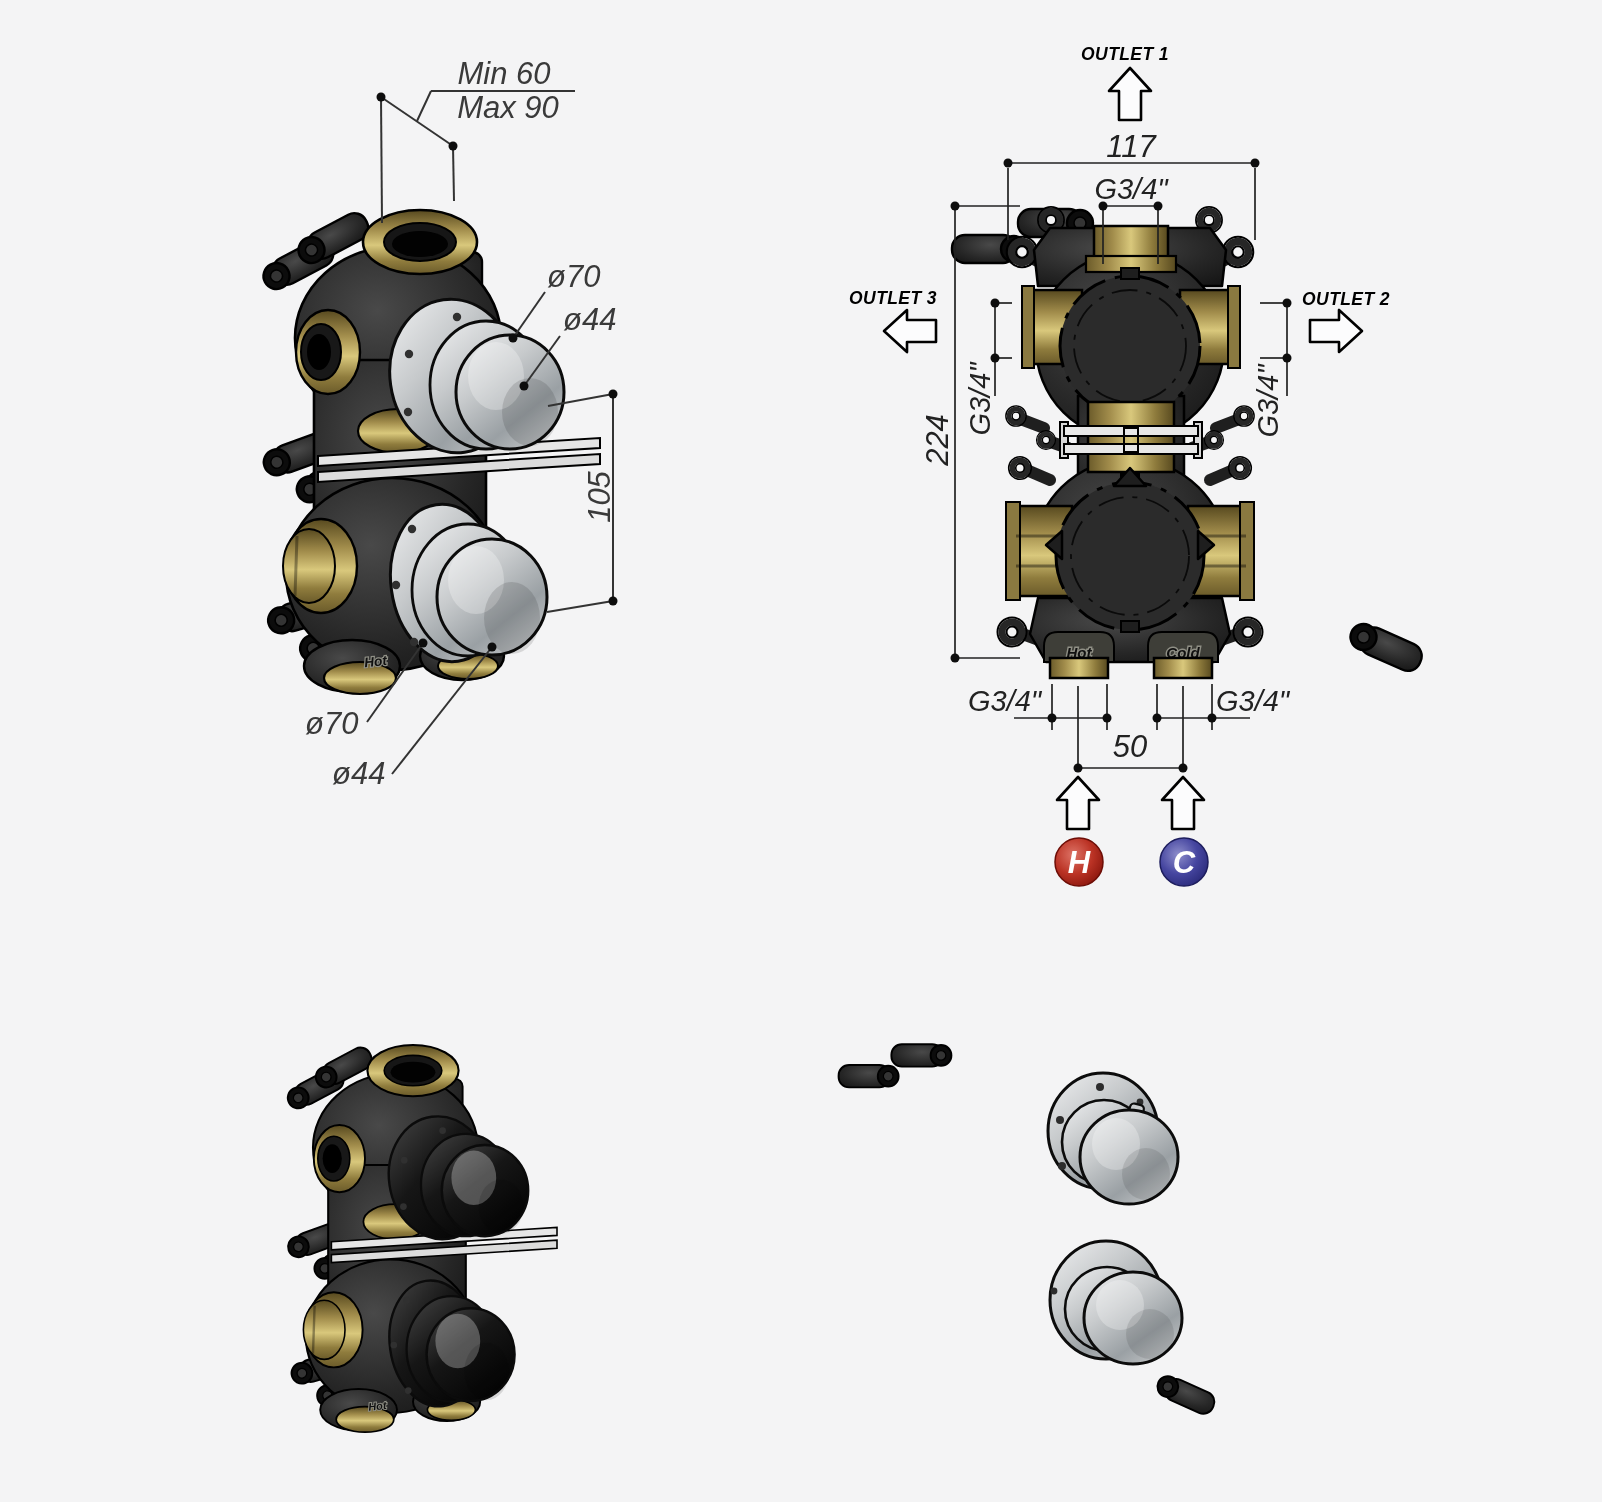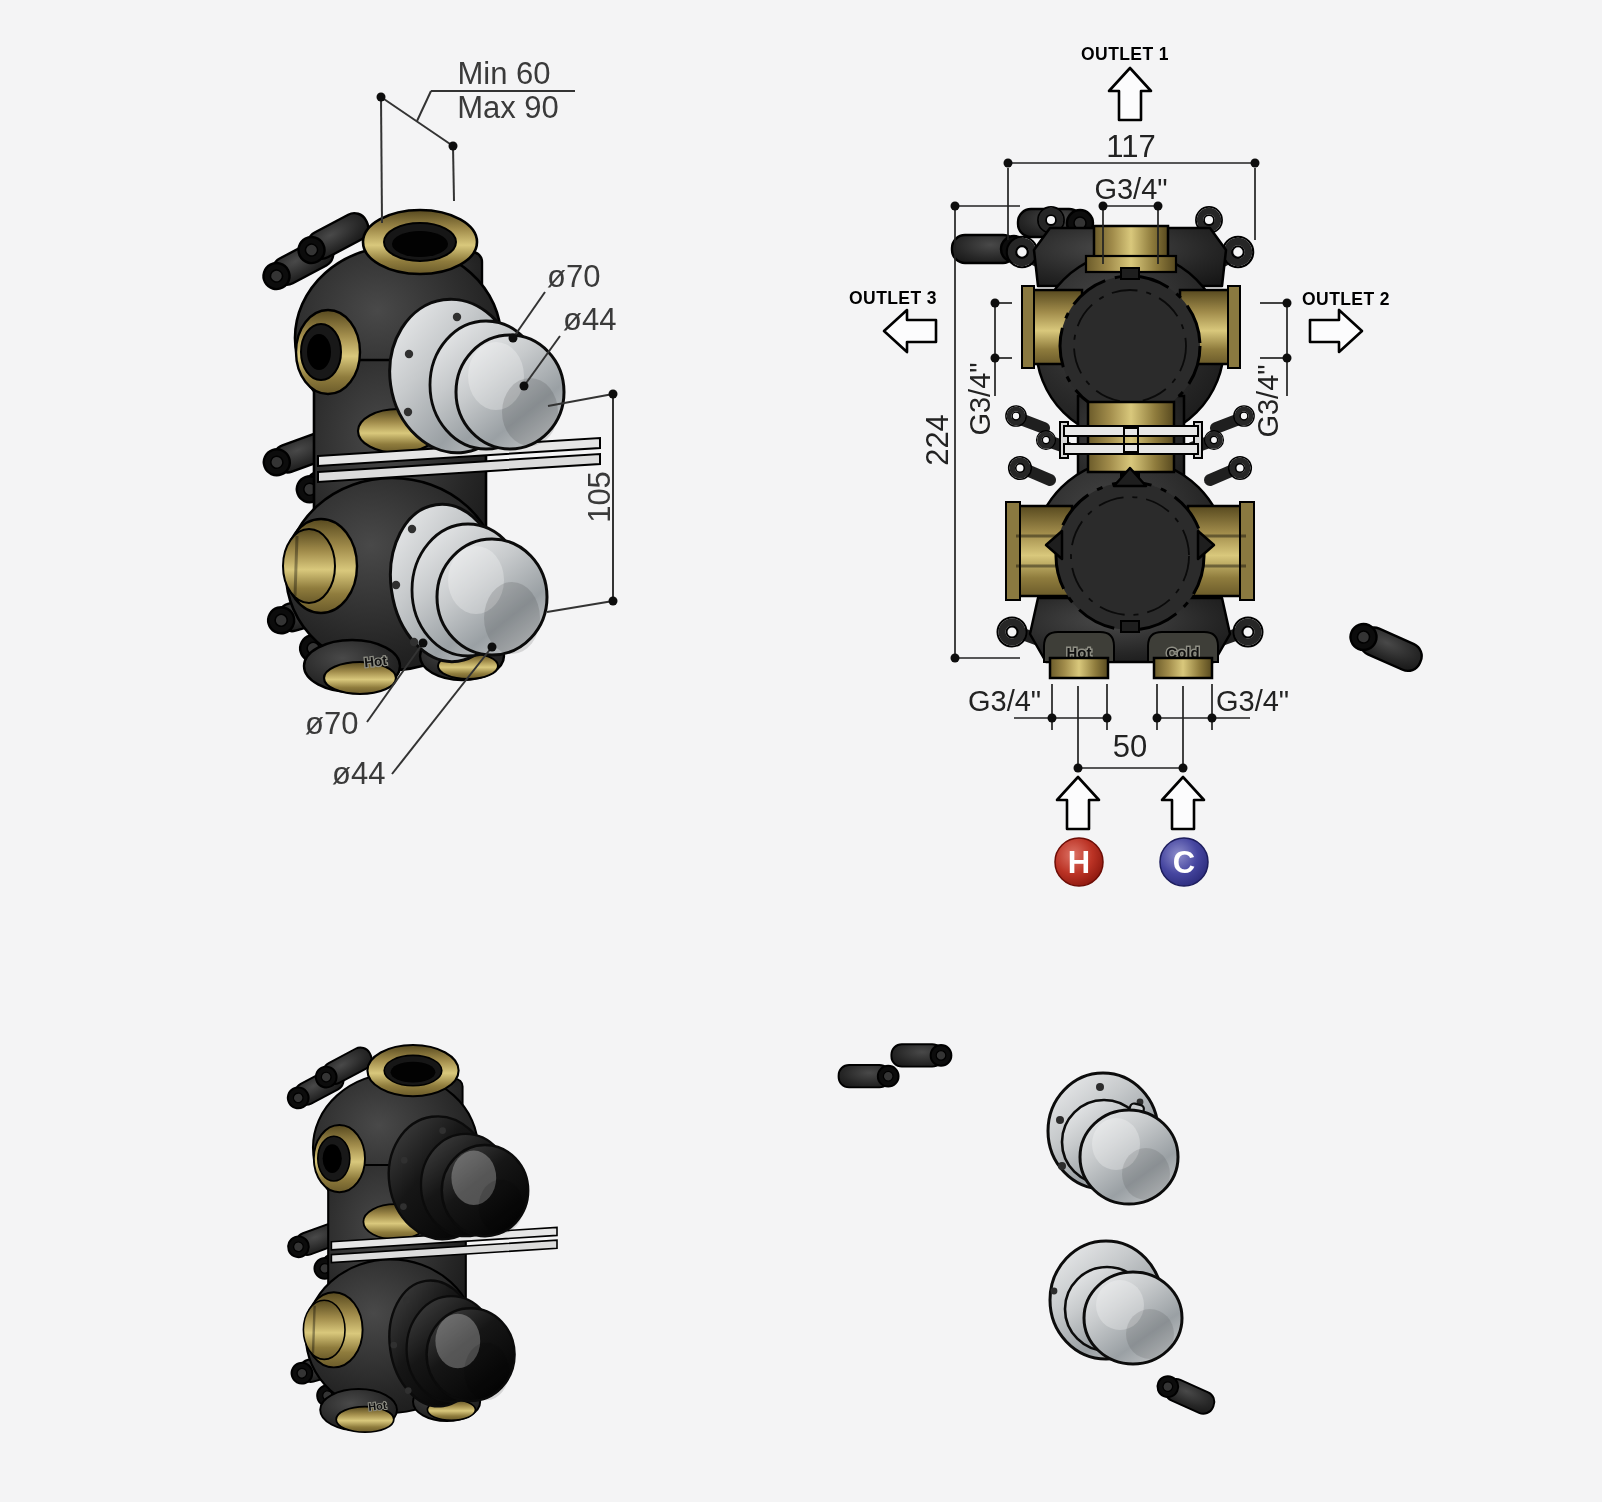--- a/index.html
+++ b/index.html
@@ -1,16 +1,16 @@
 <!DOCTYPE html>
 <html><head>
 <meta charset="utf-8">
 <style>
   html,body { margin:0; padding:0; background:#f4f4f5; }
-  .canvas { position:relative; width:1602px; height:1502px; background:#f4f4f5; overflow:hidden; }
+  .canvas { position:relative; width:1602px; height:1502px; background:#f4f4f5; overflow:hidden;font-style:italic; }
   svg { position:absolute; left:0; top:0; }
   text { font-family:"Liberation Sans","DejaVu Sans",sans-serif; }
   .dl   { stroke:#222; stroke-width:1.7; fill:none; }
   .dli  { stroke:#333; stroke-width:2;   fill:none; }
   .dot  { fill:#0d0d0d; }
   .dim  { font-size:31px; fill:#3a3a3a; }
   .dimF { font-size:31px; fill:#222; }
   .dimS { font-size:29px; fill:#222; }
   .outlet { font-size:17.5px; font-weight:700; fill:#000; letter-spacing:.4px; }
   .emboss  { font-size:15px;   font-weight:700; fill:#101010; stroke:#8f8f85; stroke-width:2.8px; paint-order:stroke; }

